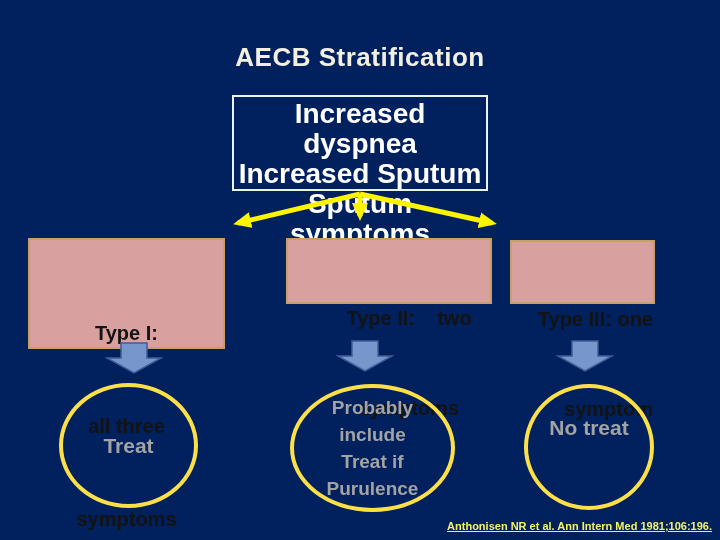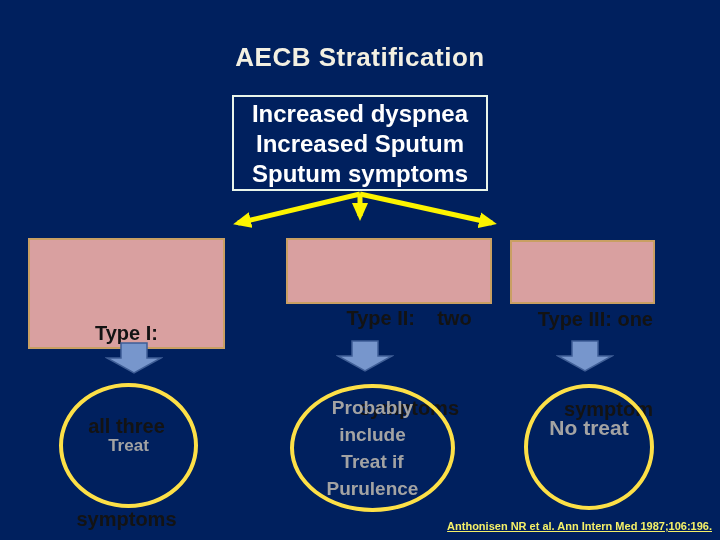--- a/index.html
+++ b/index.html
@@ -9,41 +9,41 @@
     font-family:Liberation Sans, sans-serif;
     font-weight:bold;
   }
   .title{
     position:absolute;top:42px;left:0;width:720px;margin:0;
     text-align:center;font-size:26px;color:#f3f0e2;letter-spacing:0.5px;
   }
   .symptom-box{
     position:absolute;left:232px;top:95px;width:252px;height:90px;
     border:2px solid #e9f5ea;background:#00205e;
-    color:#ffffff;font-size:24px;line-height:30px;text-align:center;
+    color:#ffffff;font-size:28px;line-height:30px;text-align:center;
     padding-top:2px;
   }
   .fan{position:absolute;left:0;top:0;width:720px;height:540px;pointer-events:none;}
   .type-box{
     position:absolute;background:#d9a0a0;border:2px solid #c99f63;
     color:#131313;text-align:center;white-space:pre;
   }
   .type-1{left:28px;top:238px;width:193px;height:91px;font-size:20px;line-height:31px;padding-top:16px;}
   .type-2{left:286px;top:238px;width:162px;height:59px;font-size:20px;line-height:30px;padding-top:3px;padding-left:40px;}
   .type-3{left:510px;top:240px;width:141px;height:58px;font-size:20px;line-height:30px;padding-top:2px;text-align:right;}
   .block-arrow{position:absolute;width:58px;height:32px;}
   .ba-1{left:105px;top:342px;}
   .ba-2{left:336px;top:340px;}
   .ba-3{left:556px;top:340px;}
   .circle{
     position:absolute;border:4px solid #fde047;border-radius:50%;
     display:flex;align-items:center;justify-content:center;
     color:#a3a3a3;text-align:center;
   }
-  .circle-1{left:59px;top:383px;width:131px;height:117px;font-size:17px;text-align:center;}
+  .circle-1{left:59px;top:383px;width:131px;height:117px;font-size:21px;text-align:center;}
   .circle-2{left:290px;top:384px;width:157px;height:120px;font-size:19px;line-height:27px;}
   .circle-3{left:524px;top:384px;width:122px;height:118px;font-size:21px;align-items:center;}
   .circle-3 .circle-text{margin-bottom:38px;}
   .citation{
     position:absolute;right:8px;bottom:8px;
     color:#f5f168;font-size:11px;text-decoration:underline;
   }
 </style>
 </head>
 <body>
@@ -105,15 +105,15 @@
       <div>include</div>
       <div>Treat if</div>
       <div>Purulence</div>
     </div>
   </div>
 
   <div class="circle circle-3">
     <div class="circle-text">No treat</div>
   </div>
 
-  <div class="citation">Anthonisen NR et al. Ann Intern Med 1987;106:196.</div>
+  <div class="citation">Anthonisen NR et al. Ann Intern Med 1981;106:196.</div>
 
 </div>
 
 </body></html>

